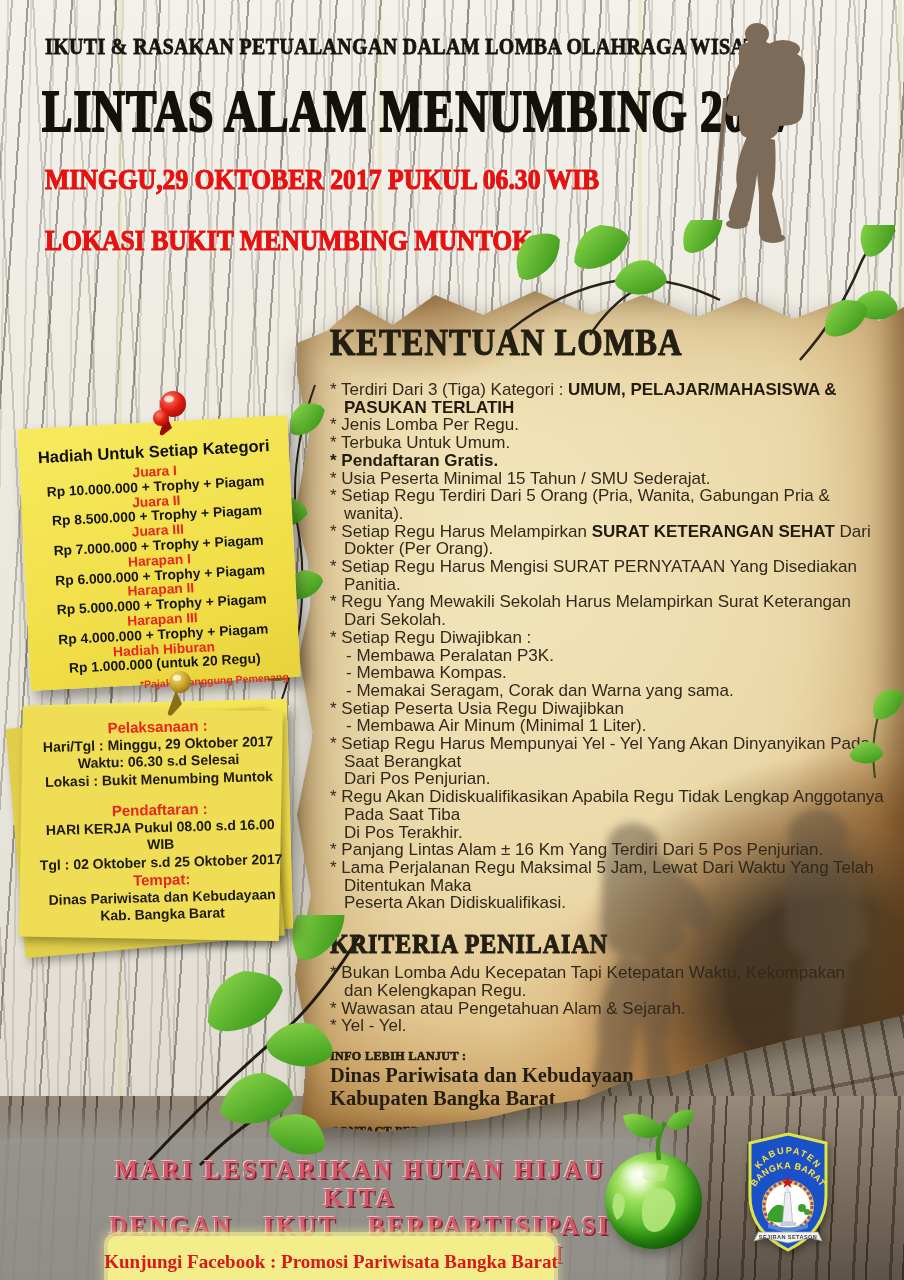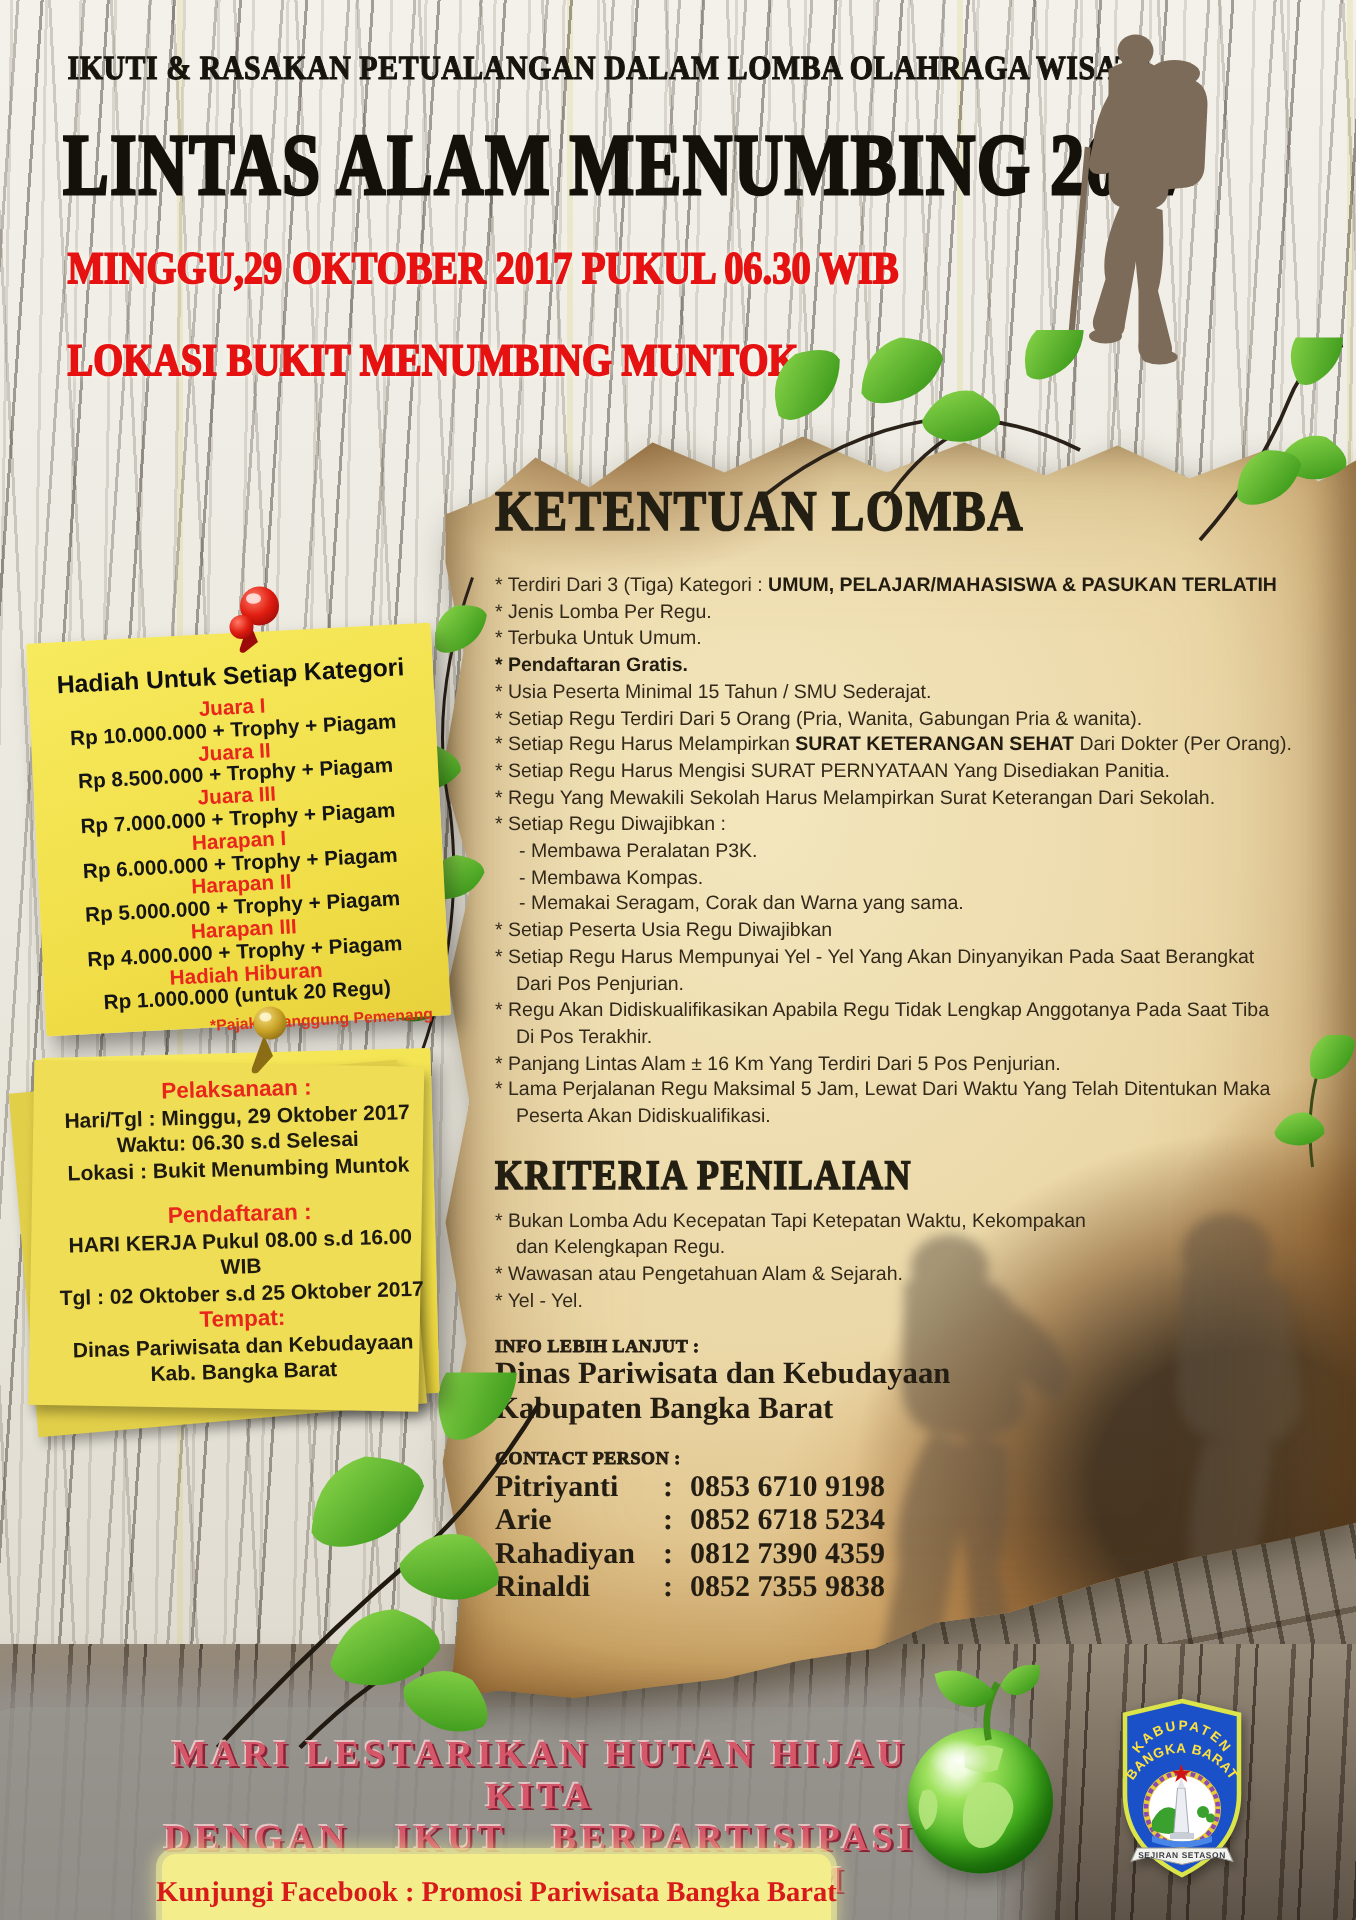--- a/index.html
+++ b/index.html
@@ -49,21 +49,21 @@
       radial-gradient(30% 12% at 20% 2%, rgba(130,80,35,.55), rgba(130,80,35,0) 80%),
       radial-gradient(95% 75% at 35% 30%, #f3e6bd, #ebd8a8 55%, #e2c791 75%, #d0aa6c 88%, #aa7e44 96%, #6e4a22 100%);}
   .parch-burn{position:absolute;inset:0;box-shadow:inset 0 0 30px 12px rgba(86,52,20,.55), inset 0 0 90px 36px rgba(150,105,55,.35);}
   .climber-shadows{position:absolute;left:240px;top:520px;width:370px;height:340px;filter:blur(4px);opacity:.5;}
 
   .parch-content{position:absolute;left:37px;top:36px;width:556px;color:#31281a;}
   .sec-head{font-family:"Liberation Serif",serif;font-weight:700;color:#241f13;-webkit-text-stroke:1px #241f13;
     letter-spacing:1px;transform:scale(.96,1.12);transform-origin:left top;}
   .h-ketentuan{font-size:34px;margin:0 0 22px 0;}
   .h-kriteria{font-size:25px;margin:16px 0 8px 0;}
-  .rule{white-space:pre-wrap;padding-left:14px;text-indent:-14px;font-size:13px;line-height:17.7px;color:#32291b;}
+  .rule{white-space:pre-wrap;padding-left:14px;text-indent:-14px;font-size:17px;line-height:17.7px;color:#32291b;}
   .rule[data-type="sub"]{padding-left:30px;}
   .rule .b{font-weight:700;color:#221b10;}
   .info-h{font-family:"Liberation Serif",serif;font-weight:700;font-size:12px;color:#241d12;-webkit-text-stroke:.6px #241d12;letter-spacing:.4px;margin-top:14px;}
   .info-l{font-family:"Liberation Serif",serif;font-weight:700;font-size:20.5px;line-height:23px;color:#241d12;}
   .ct-row{display:flex;font-family:"Liberation Serif",serif;font-weight:700;font-size:20px;line-height:22.5px;color:#241d12;}
   .ct-n{width:112px;}
   .ct-c{width:18px;}
 
   
   .note{background:linear-gradient(160deg,#f7ea5e,#f0dd46 70%,#e7d13c);box-shadow:5px 9px 14px rgba(0,0,0,.38);border-radius:2px;}
@@ -179,20 +179,21 @@
             <div class="rule" data-type="sub"><span class="seg">- Membawa Peralatan P3K.</span></div>
 
             <div class="rule" data-type="sub"><span class="seg">- Membawa Kompas.</span></div>
 
 
             <div class="rule" data-type="sub"><span class="seg">- Memakai Seragam, Corak dan Warna yang sama.</span></div>
 
             <div class="rule"><span class="seg">* Setiap Peserta Usia Regu Diwajibkan</span></div>
 
 
+            <div class="rule" data-type="sub"><span class="seg">- Membawa Air Minum (Minimal 1 Liter).</span></div>
 
             <div class="rule"><span class="seg">* Setiap Regu Harus Mempunyai Yel - Yel Yang Akan Dinyanyikan Pada Saat Berangkat
 Dari Pos Penjurian.</span></div>
 
             <div class="rule"><span class="seg">* Regu Akan Didiskualifikasikan Apabila Regu Tidak Lengkap Anggotanya Pada Saat Tiba
 Di Pos Terakhir.</span></div>
 
             <div class="rule"><span class="seg">* Panjang Lintas Alam ± 16 Km Yang Terdiri Dari 5 Pos Penjurian.</span></div>
 
             <div class="rule"><span class="seg">* Lama Perjalanan Regu Maksimal 5 Jam, Lewat Dari Waktu Yang Telah Ditentukan Maka

